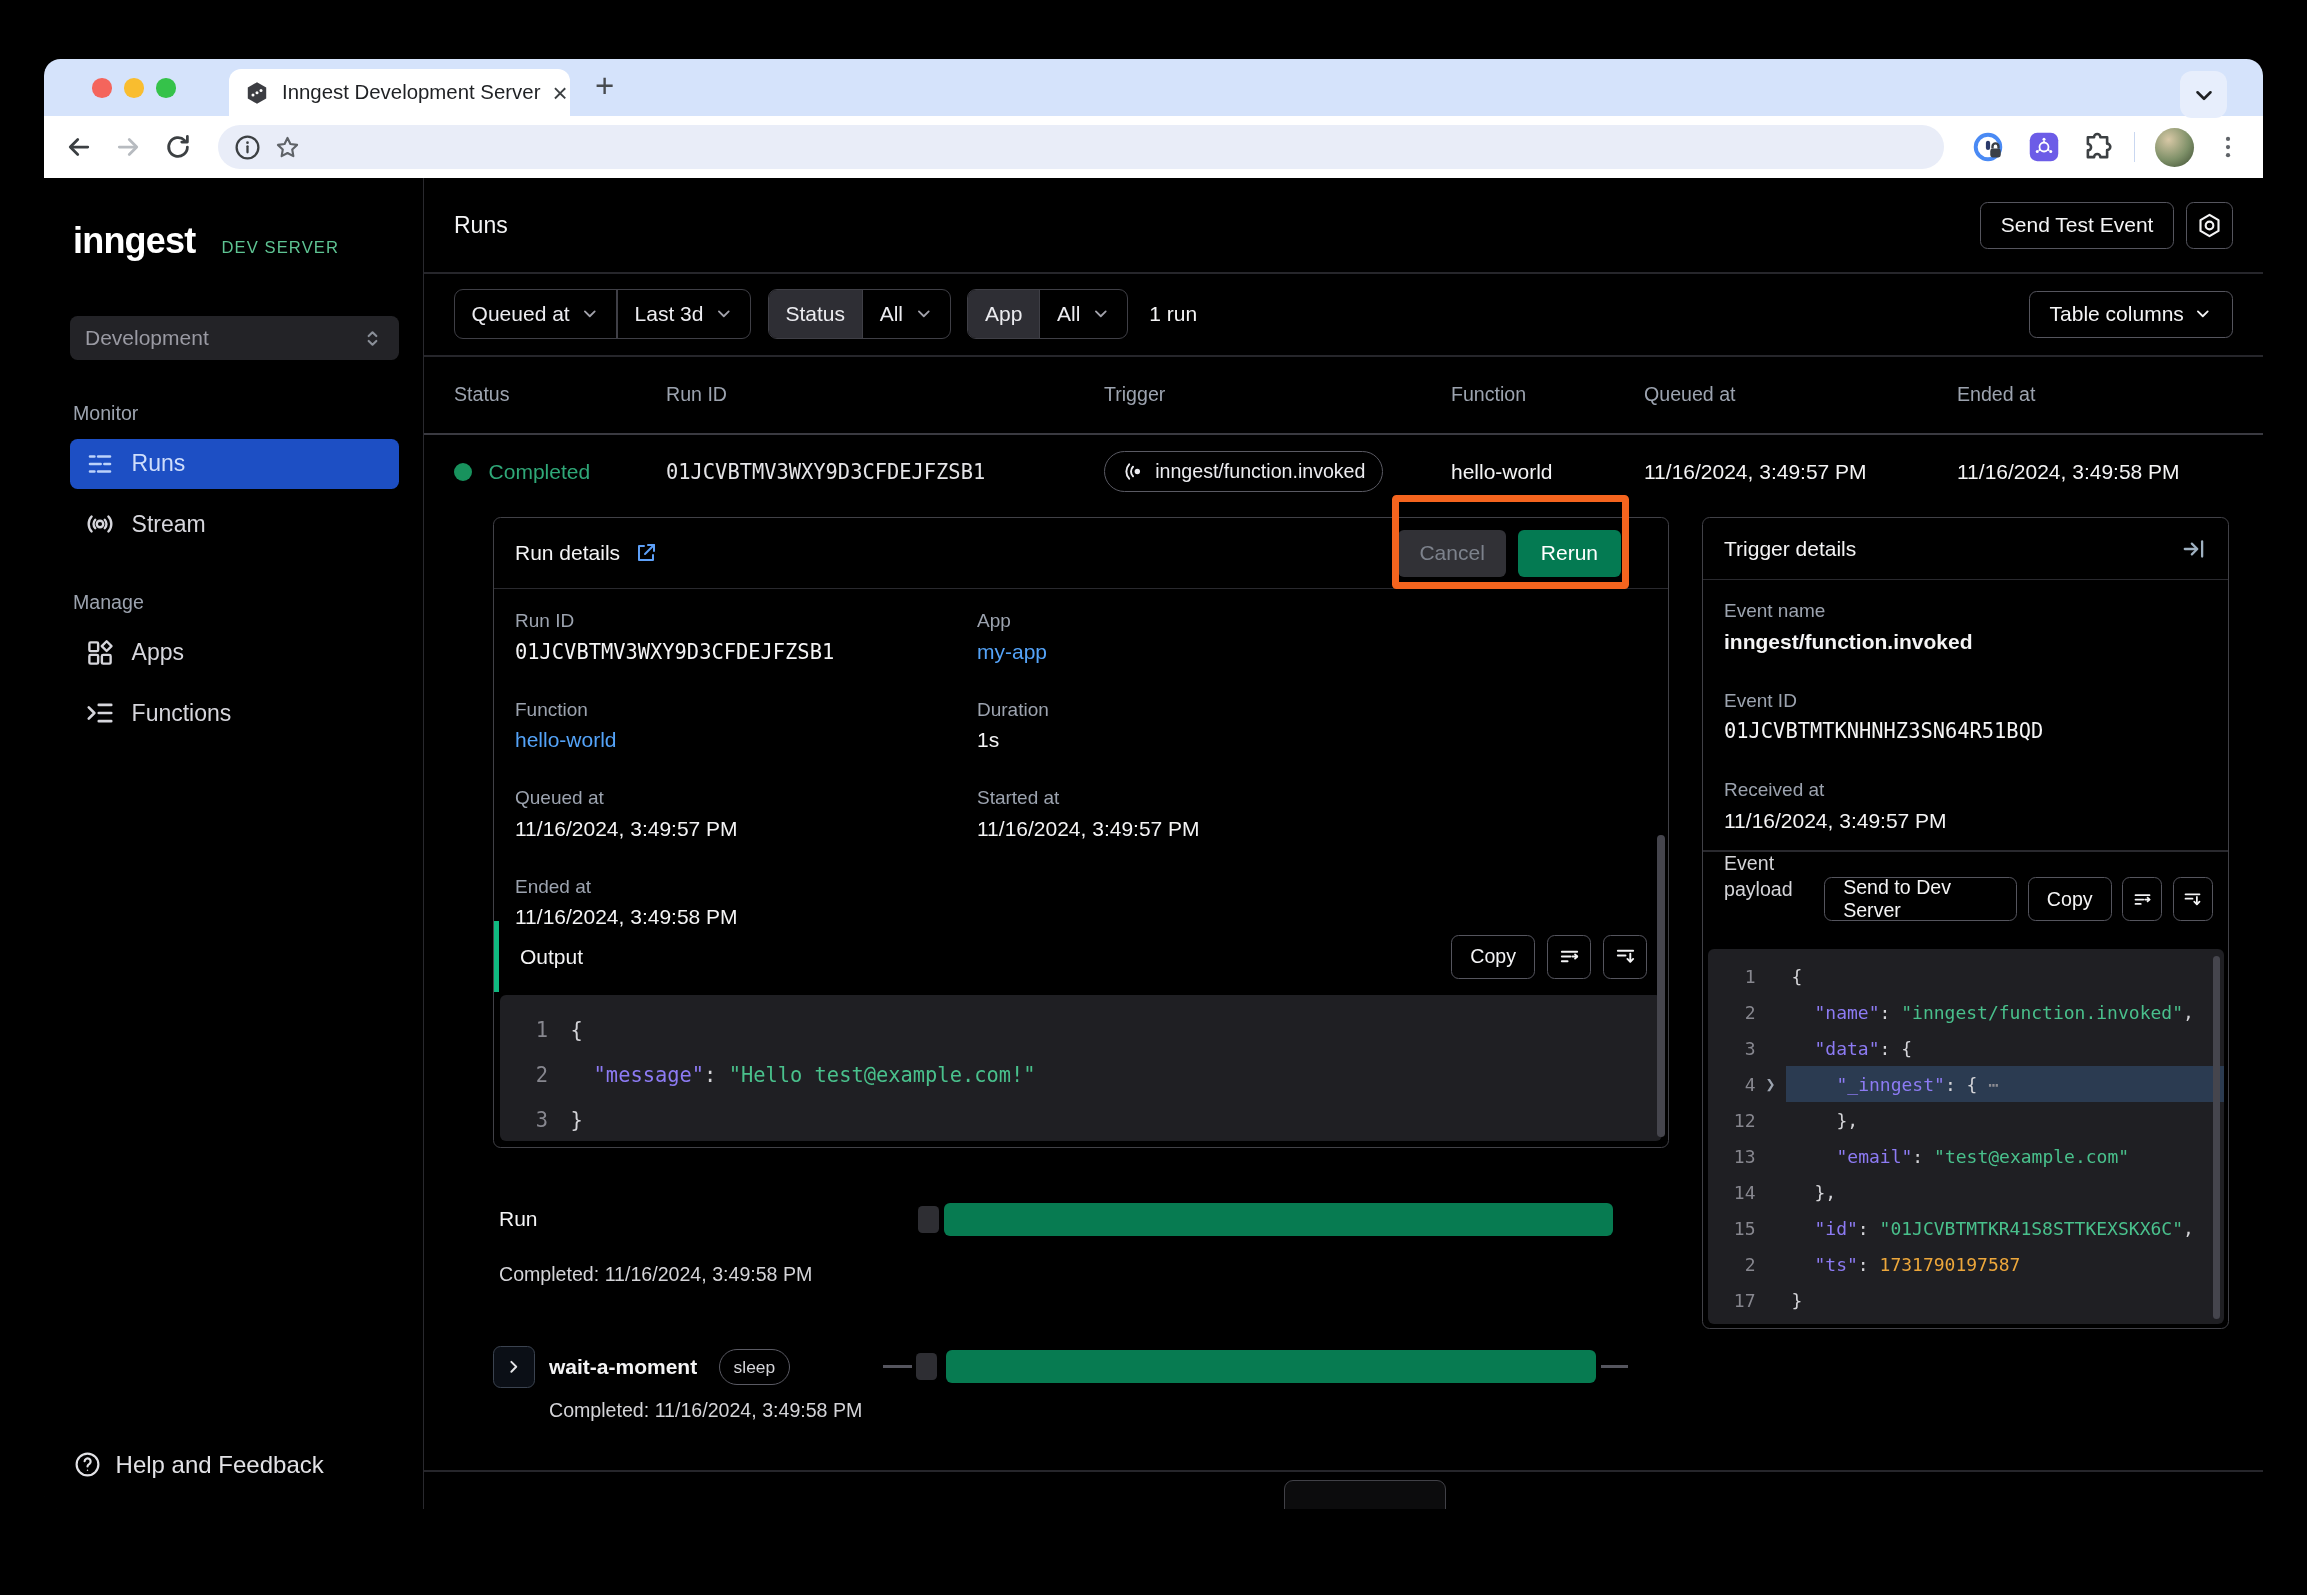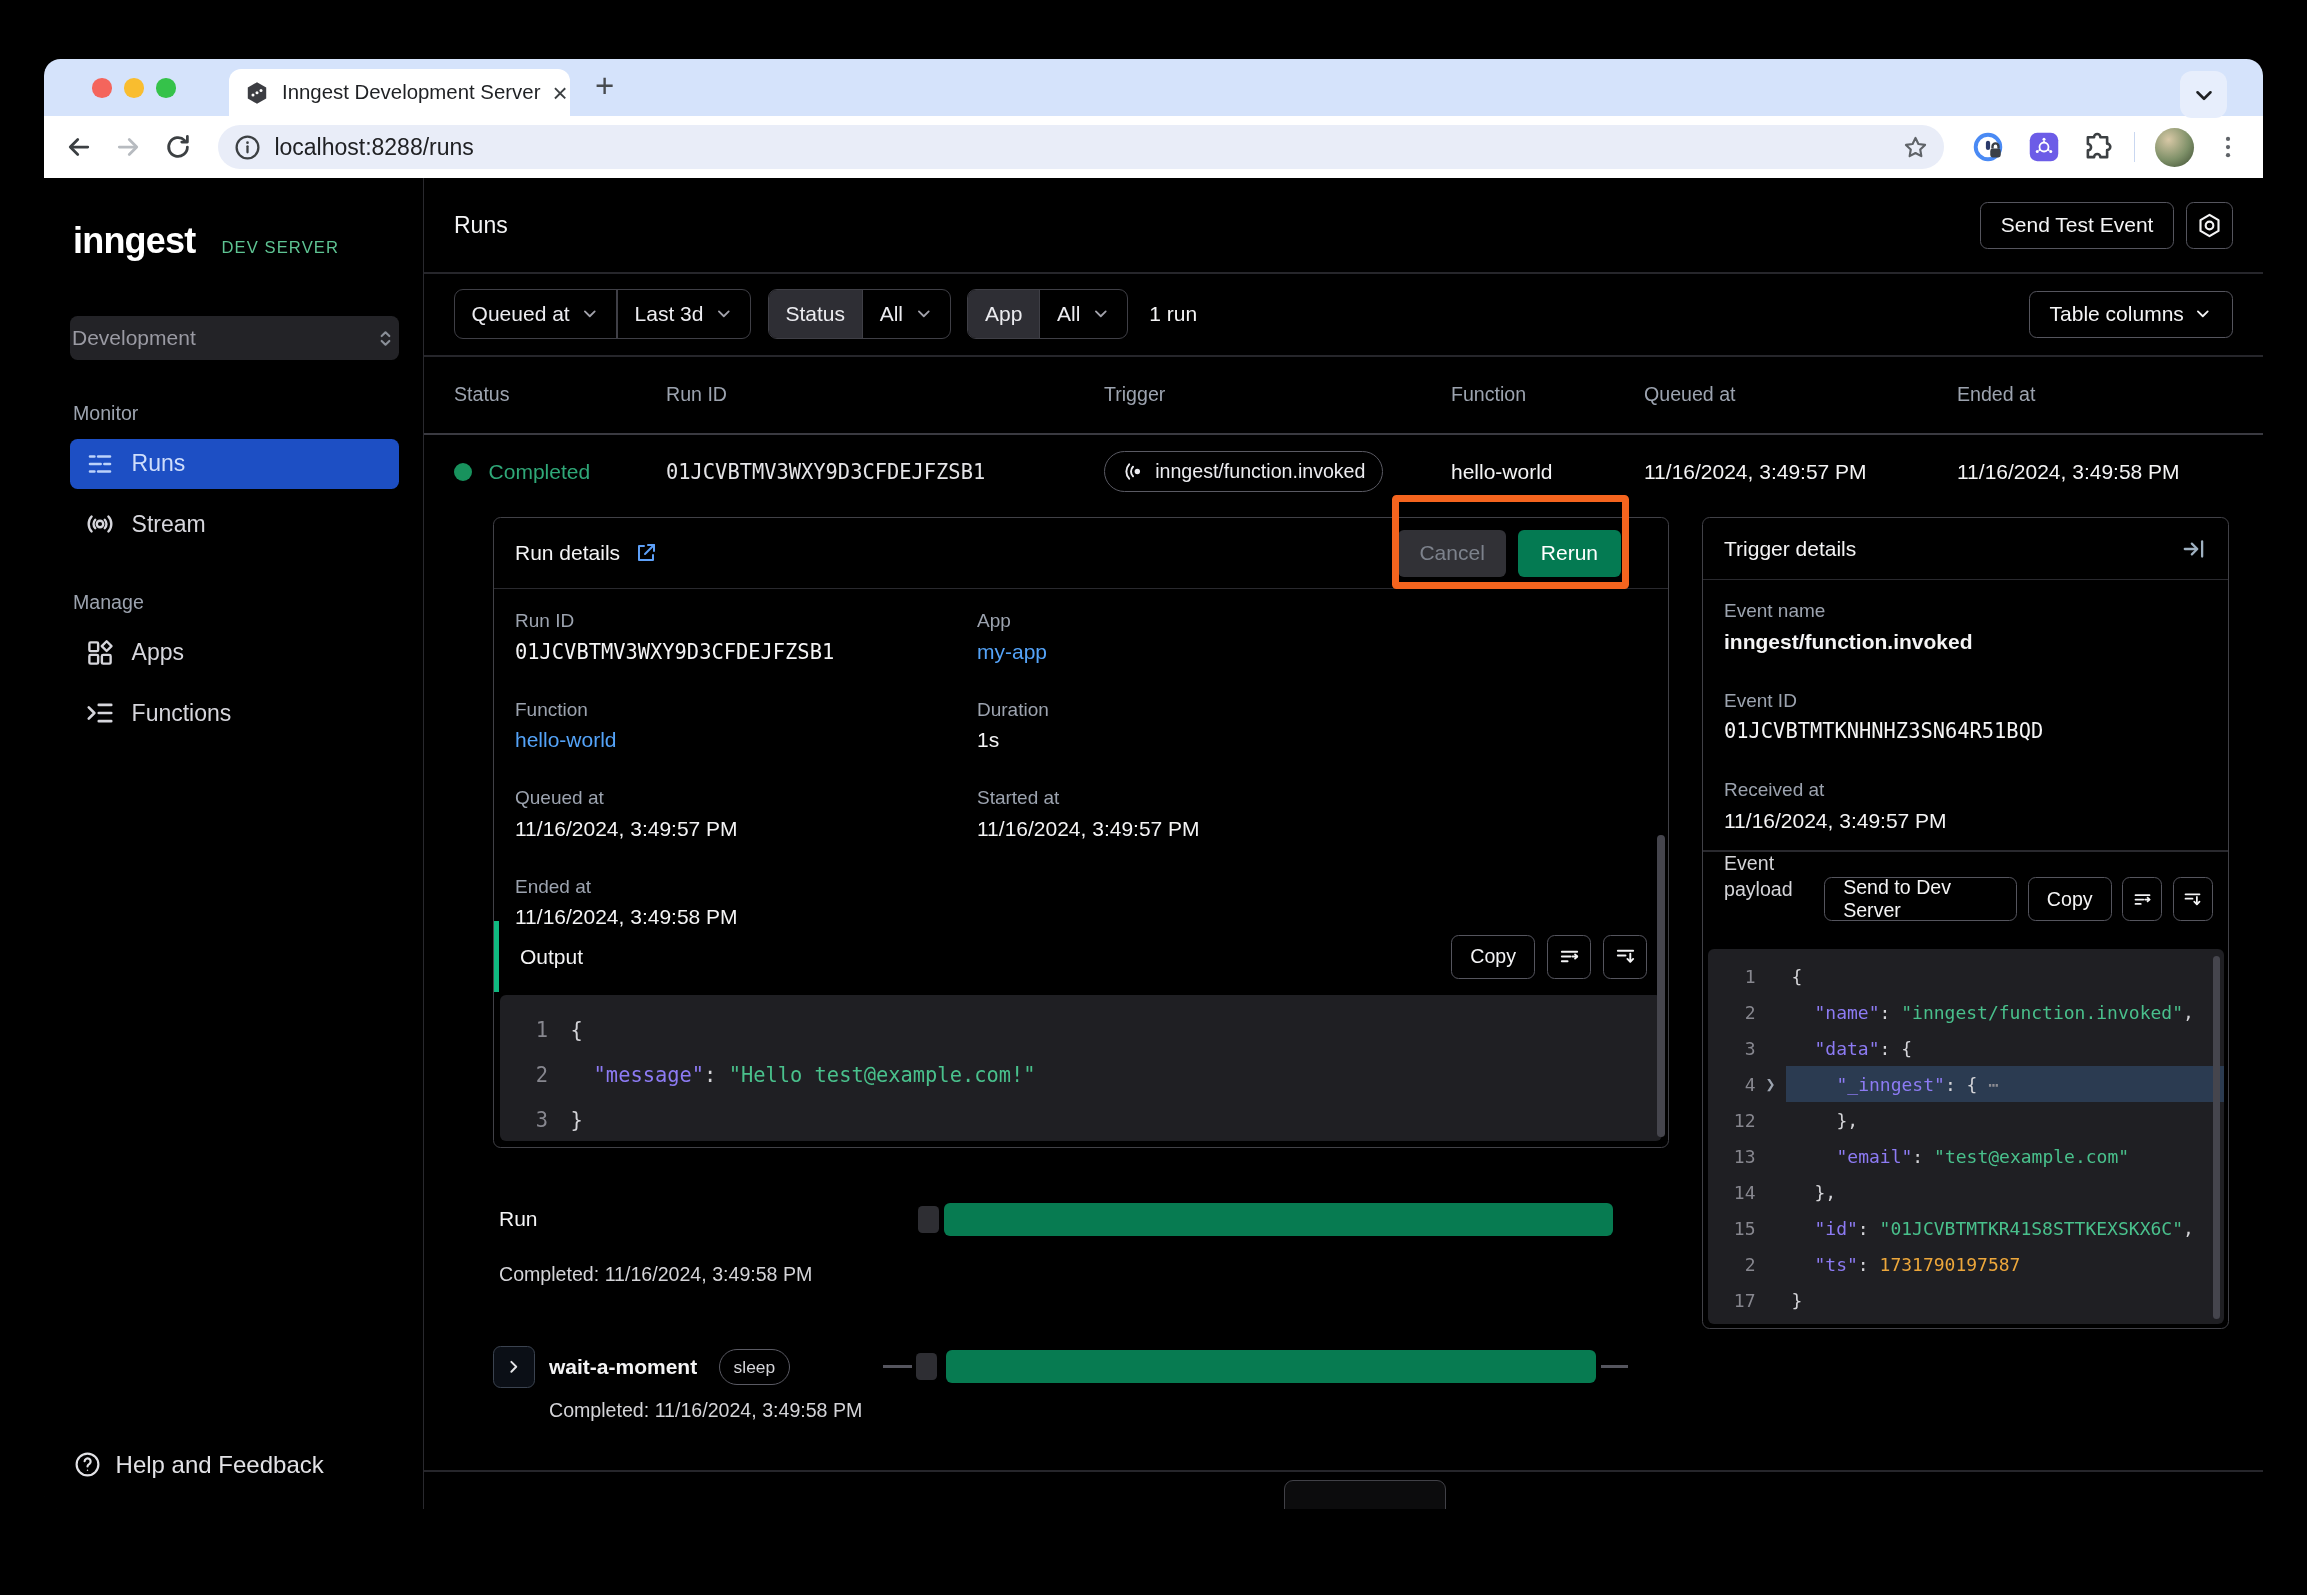--- a/index.html
+++ b/index.html
@@ -35,21 +35,21 @@
             background:radial-gradient(circle at 35% 30%, #d8c8a6, #7e9068 55%, #39482f); }
 
   
   .app { display:flex; height:1331px; background:#000; }
   .sidebar { width:380px; border-right:1.5px solid #29292e; display:flex; flex-direction:column;
              padding:42px 24px 30px 26px; }
   .logo-row { display:flex; align-items:baseline; gap:12px; padding-left:3px; }
   .logo { color:#fff; font-size:36px; font-weight:800; letter-spacing:-0.8px; }
   .logo-badge { color:#5ec493; font-size:16.6px; letter-spacing:1.1px; font-weight:500;margin-left:14px; }
   .env-select { margin-top:54px; height:44px; background:#232327; border-radius:7.6px; display:flex;
-                align-items:center; padding:0 2px; color:#9a9aa3; font-size:21px; }
+                align-items:center; padding:0 15px; color:#9a9aa3; font-size:21px; }
   .env-select .grow{flex:1;}
   .sb-label { margin-top:42px; margin-bottom:13.6px; color:#9ca3af; font-size:19.6px; padding-left:3px; }
   .sb-item { height:50px; border-radius:7.6px; display:flex; align-items:center; gap:16.6px;
              padding:0 15px; color:#d6d6dc; font-size:23px; margin-bottom:10.6px; }
   .sb-item.active { background:#1d4fc4; color:#cfdefb; }
   .sb-item svg { width:30px; height:30px; }
   .help-row { margin-top:auto; display:flex; align-items:center; gap:13.6px; color:#e2e2e6; font-size:24px; padding-left:3px; }
 
   .main { position:relative; flex:1; background:#000; }
   .hline { position:absolute; left:0; right:0; height:1.5px; background:#26262b; }
@@ -212,21 +212,20 @@
         </svg>
       </span>
     <div class="urlpill">
       <span>
         <svg width="29" height="29" viewBox="0 0 24 24" fill="none" stroke="#3c4043" stroke-width="1.9">
             <circle cx="12" cy="12" r="9"></circle>
             <path d="M12 11v5" stroke-linecap="round"></path>
             <circle cx="12" cy="8" r="1.1" fill="#3c4043" stroke="none"></circle>
           </svg>
         </span>
-      <span class="urltext">localhost:8288/runs</span>
       <span>
         <svg width="27" height="27" viewBox="0 0 24 24" fill="none" stroke="#5f6368" stroke-width="1.9" stroke-linejoin="round">
             <path d="M12 3.5l2.6 5.4 5.9.8-4.3 4.1 1 5.9-5.2-2.8-5.2 2.8 1-5.9L3.5 9.7l5.9-.8z"></path>
           </svg>
         </span>
     </div>
     <span class="ric">
       <svg width="36" height="36" viewBox="0 0 24 24">
           <circle cx="12" cy="12" r="8.2" fill="none" stroke="#4a8af4" stroke-width="2.6"></circle>
           <rect x="10.6" y="7.8" width="2.8" height="6.2" rx="1.4" fill="#2b3a6b"></rect>

